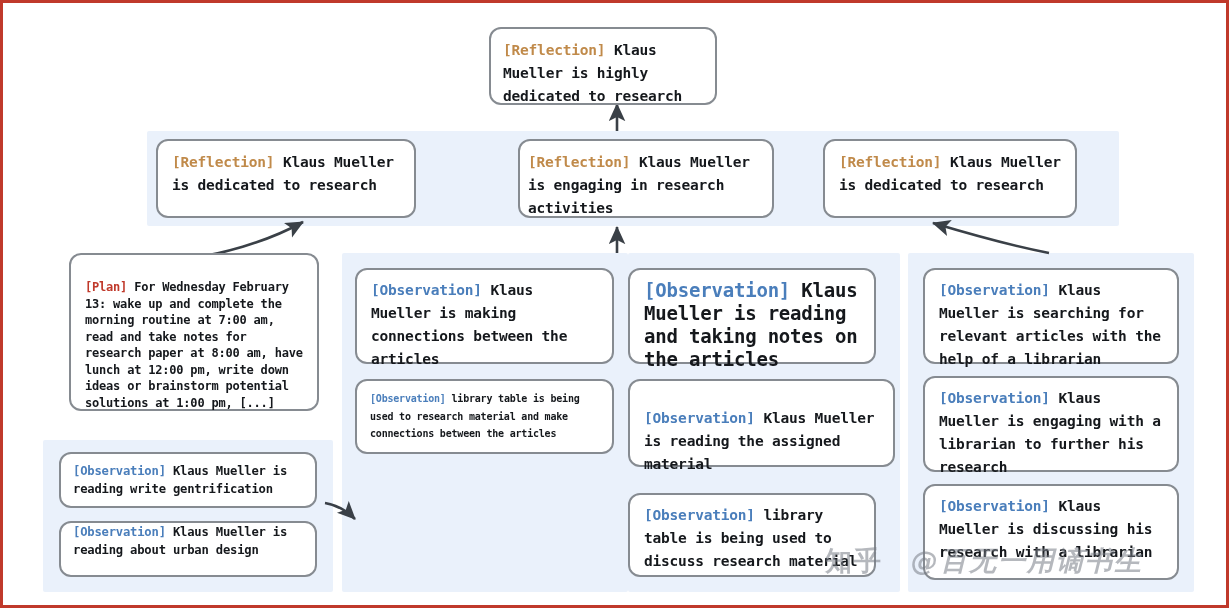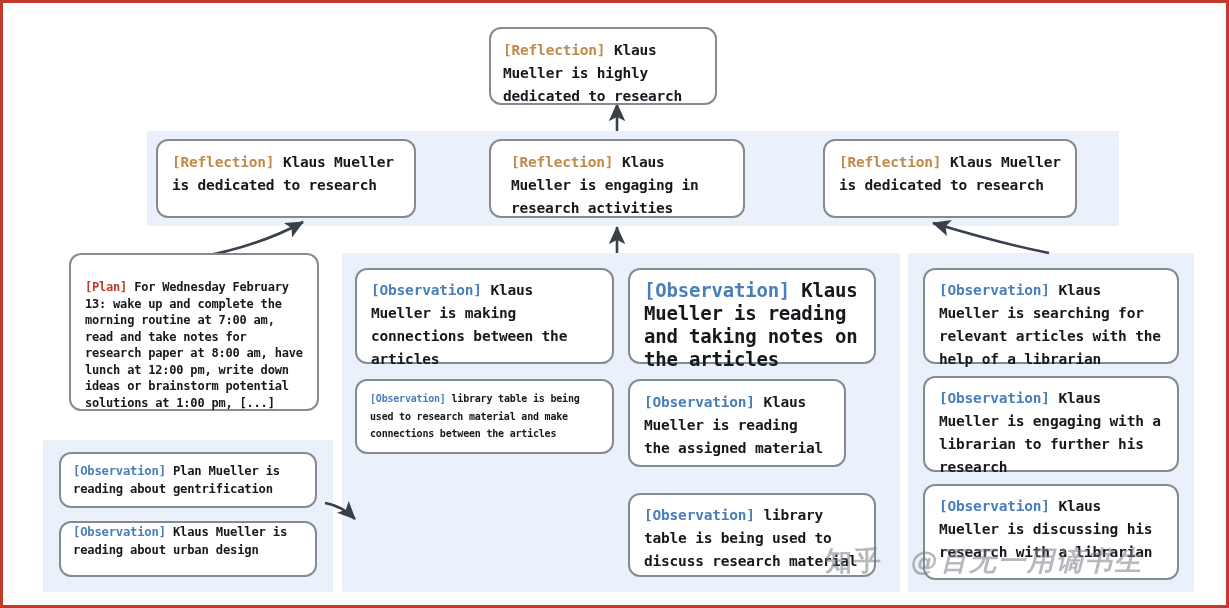--- a/index.html
+++ b/index.html
@@ -95,54 +95,54 @@
   </svg>
 
   <div class="node" style="left:486px; top:24px; width:228px; height:78px; padding:10px 12px; font-size:14.5px; line-height:23px;">
     <span class="tag tag-reflection">[Reflection]</span><span class="body" style="display:inline"> Klaus Mueller is highly dedicated to research</span>
   </div>
 
   <div class="node" style="left:153px; top:136px; width:260px; height:79px; padding:10px 14px; font-size:14.5px; line-height:23px;">
     <span class="tag tag-reflection">[Reflection]</span><span class="body" style="display:inline"> Klaus Mueller is dedicated to research</span>
   </div>
 
-  <div class="node" style="left:486px; top:136px; width:256px; height:79px; padding:10px 20px; font-size:14.5px; line-height:23px;">
+  <div class="node" style="left:515px; top:136px; width:256px; height:79px; padding:10px 8px; font-size:14.5px; line-height:23px;">
     <span class="tag tag-reflection">[Reflection]</span><span class="body" style="display:inline"> Klaus Mueller is engaging in research activities</span>
   </div>
 
   <div class="node" style="left:820px; top:136px; width:254px; height:79px; padding:10px 14px; font-size:14.5px; line-height:23px;">
     <span class="tag tag-reflection">[Reflection]</span><span class="body" style="display:inline"> Klaus Mueller is dedicated to research</span>
   </div>
 
   <div class="node" style="left:66px; top:250px; width:250px; height:158px; padding:24px 14px; font-size:12px; line-height:16.5px;">
     <span class="tag tag-plan">[Plan]</span><span class="body" style="display:inline"> For Wednesday February 13: wake up and complete the morning routine at 7:00 am, read and take notes for research paper at 8:00 am, have lunch at 12:00 pm, write down ideas or brainstorm potential solutions at 1:00 pm, [...]</span>
   </div>
 
   <div class="node" style="left:56px; top:449px; width:258px; height:56px; padding:8px 12px; font-size:12.2px; line-height:18px;">
-    <span class="tag tag-observation">[Observation]</span><span class="body" style="display:inline"> Plan Mueller is reading about gentrification</span>
+    <span class="tag tag-observation">[Observation]</span><span class="body" style="display:inline"> Klaus Mueller is reading write gentrification</span>
   </div>
 
   <div class="node" style="left:56px; top:518px; width:258px; height:56px; padding:0 12px; font-size:12.2px; line-height:18px;">
     <span class="tag tag-observation">[Observation]</span><span class="body" style="display:inline"> Klaus Mueller is reading about urban design</span>
   </div>
 
   <div class="node" style="left:352px; top:265px; width:259px; height:96px; padding:9px 14px; font-size:14.5px; line-height:23px;">
     <span class="tag tag-observation">[Observation]</span><span class="body" style="display:inline"> Klaus Mueller is making connections between the articles</span>
   </div>
 
   <div class="node" style="left:352px; top:376px; width:259px; height:75px; padding:9px 13px; font-size:10px; line-height:17.5px;">
     <span class="tag tag-observation">[Observation]</span><span class="body" style="display:inline"> library table is being used to research material and make connections between the articles</span>
   </div>
 
 
   <div class="node" style="left:625px; top:265px; width:248px; height:96px; padding:9px 14px; font-size:19px; line-height:23px;">
     <span class="tag tag-observation">[Observation]</span><span class="body" style="display:inline"> Klaus Mueller is reading and taking notes on the articles</span>
   </div>
 
-  <div class="node" style="left:625px; top:376px; width:218px; height:88px; padding:10px 14px; font-size:14.5px; line-height:23px;">
+  <div class="node" style="left:625px; top:376px; width:267px; height:88px; padding:26px 14px; font-size:14.5px; line-height:23px;">
     <span class="tag tag-observation">[Observation]</span><span class="body" style="display:inline"> Klaus Mueller is reading the assigned material</span>
   </div>
 
   <div class="node" style="left:625px; top:490px; width:248px; height:84px; padding:9px 14px; font-size:14.5px; line-height:23px;">
     <span class="tag tag-observation">[Observation]</span><span class="body" style="display:inline"> library table is being used to discuss research material</span>
   </div>
 
   <div class="node" style="left:920px; top:265px; width:256px; height:96px; padding:9px 14px; font-size:14.5px; line-height:23px;">
     <span class="tag tag-observation">[Observation]</span><span class="body" style="display:inline"> Klaus Mueller is searching for relevant articles with the help of a librarian</span>
   </div>

